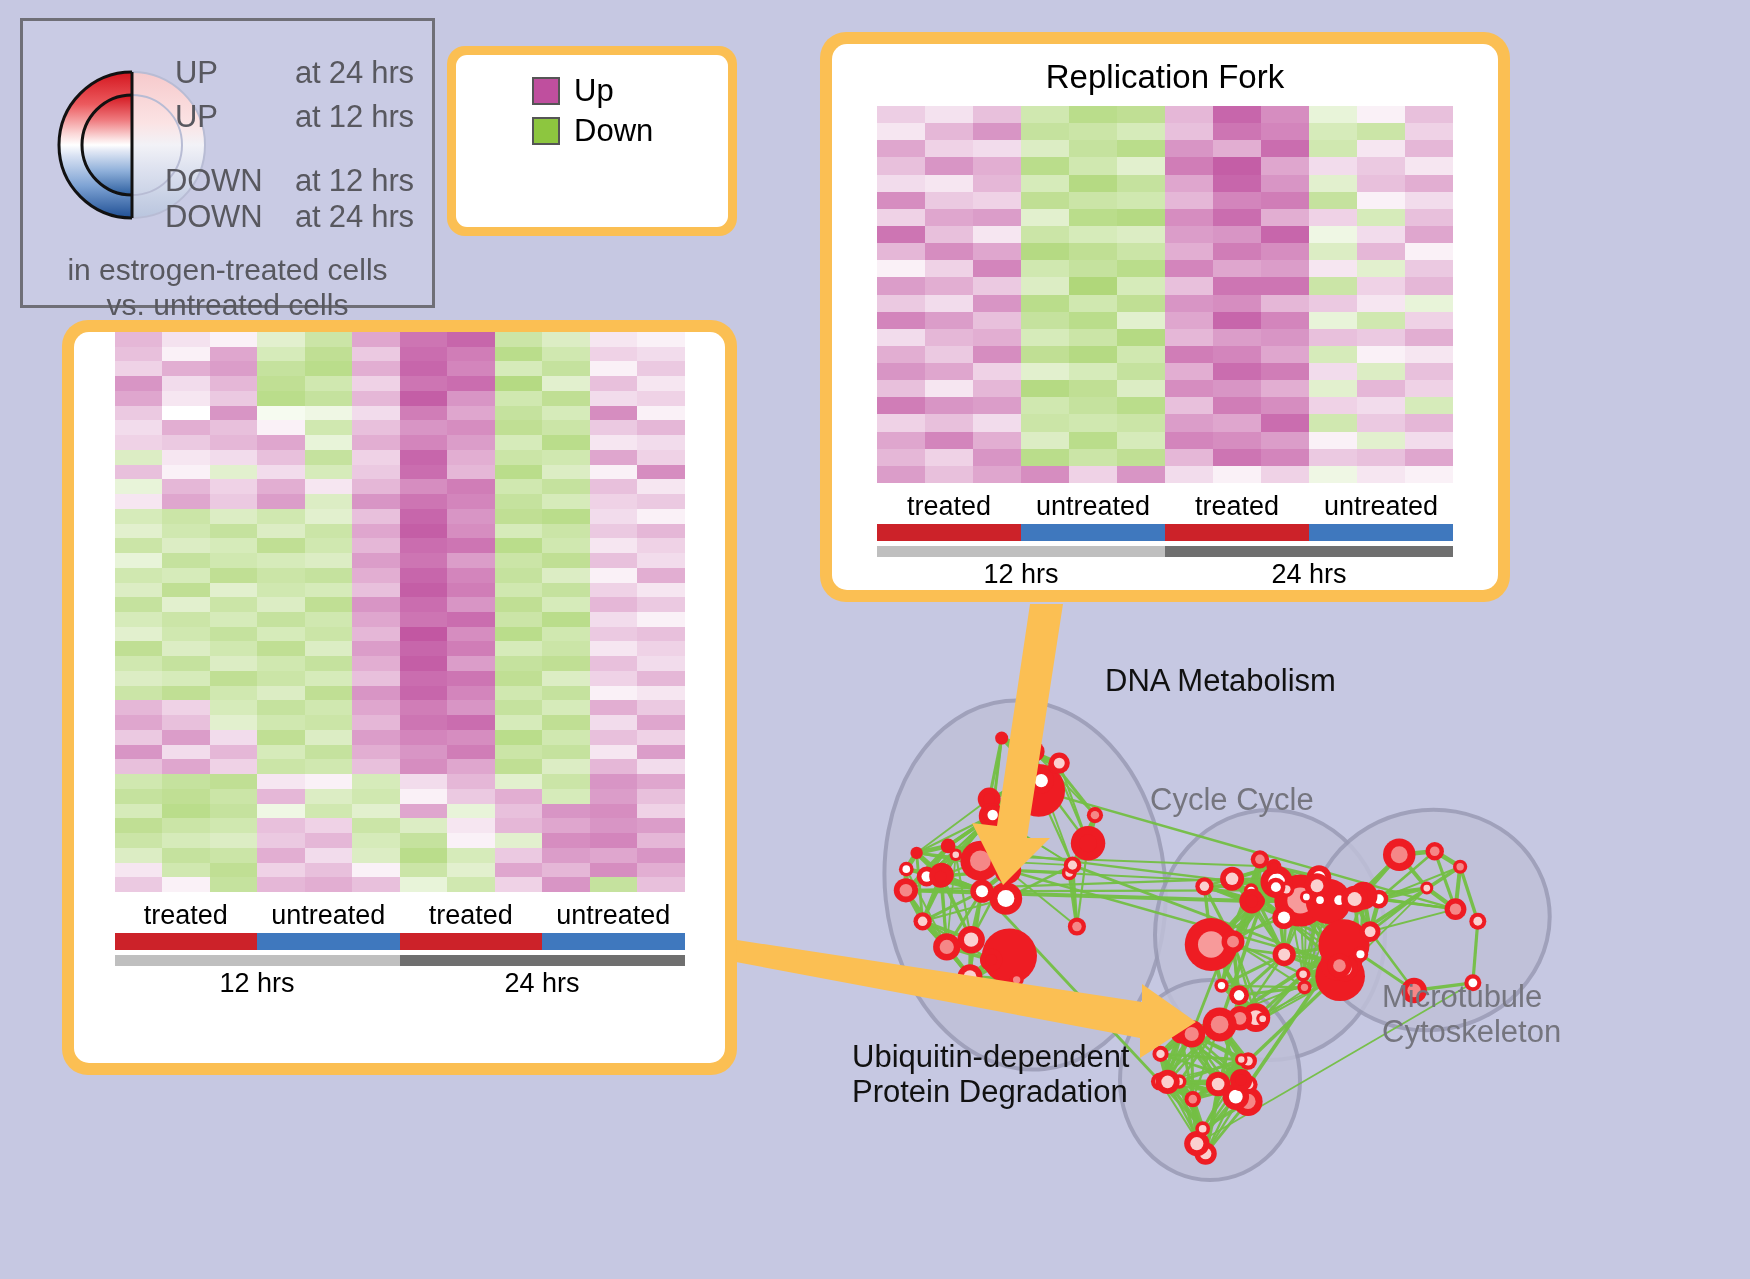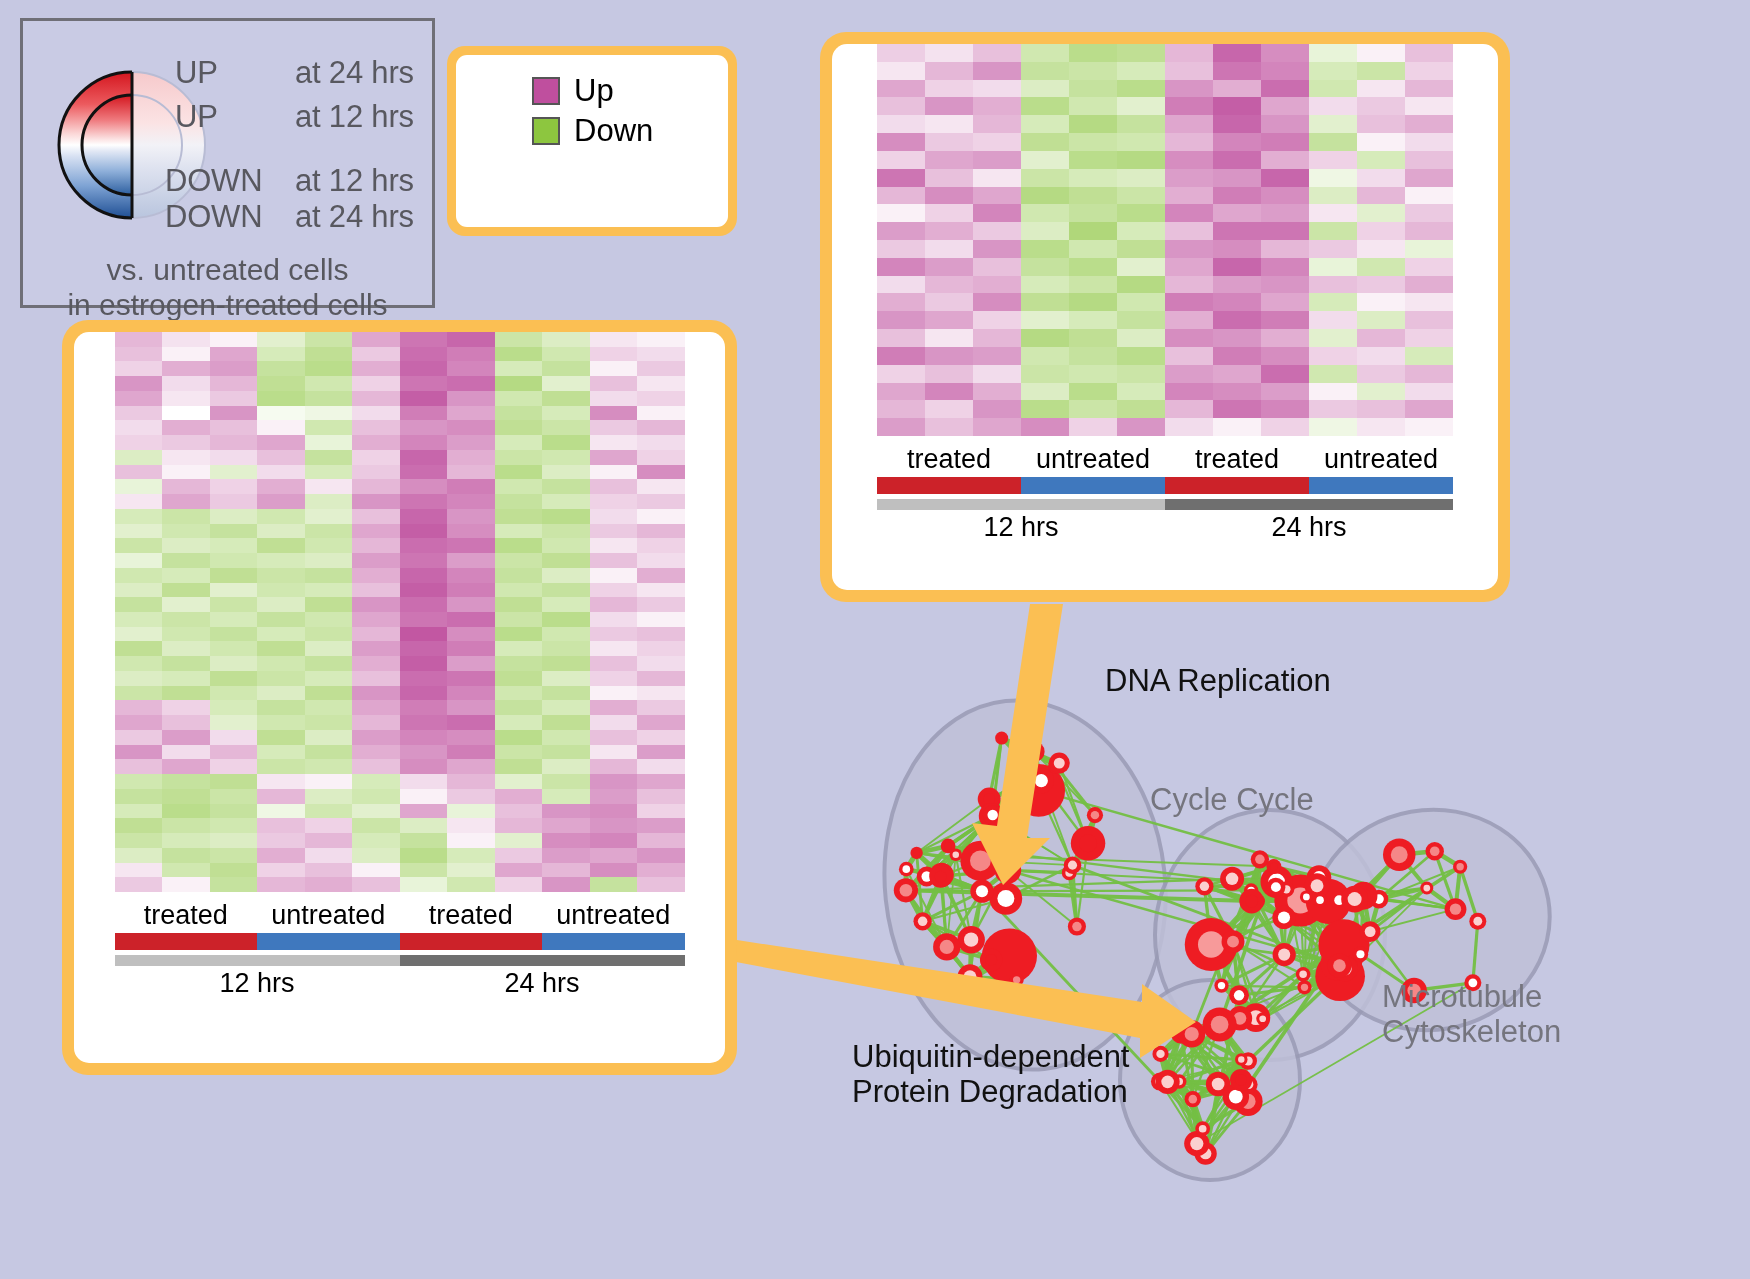--- a/index.html
+++ b/index.html
@@ -135,40 +135,41 @@
     </div>
     <div class="wheel-label" id="wl-up24">UP</div>
     <div class="wheel-label" id="wl-at24">at 24 hrs</div>
     <div class="wheel-label" id="wl-up12">UP</div>
     <div class="wheel-label" id="wl-at12">at 12 hrs</div>
     <div class="wheel-label" id="wl-dn12">DOWN</div>
     <div class="wheel-label" id="wl-dnat12">at 12 hrs</div>
     <div class="wheel-label" id="wl-dn24">DOWN</div>
     <div class="wheel-label" id="wl-dnat24">at 24 hrs</div>
     <div id="wheel-foot">
+      <div>in estrogen-treated cells</div>
       <div>vs. untreated cells</div>
-      <div>in estrogen-treated cells</div>
     </div>
   </div>
 
   <div id="ud-legend">
     <div id="ud-inner">
       <div class="ud-row">
         <span class="ud-swatch" id="sw-up" style="background: rgb(191, 79, 158);"></span>
         <span class="ud-text">Up</span>
       </div>
       <div class="ud-row">
         <span class="ud-swatch" id="sw-down" style="background: rgb(141, 198, 63);"></span>
         <span class="ud-text">Down</span>
       </div>
     </div>
   </div>
 
   <div class="panel" id="panel-replication">
     <div class="panel-inner">
+      <div class="panel-title">Replication Fork</div>
       <div class="heat" id="heat-rep" style="width: 576px; height: 392px; grid-template-columns: repeat(12, 1fr); grid-template-rows: repeat(22, 1fr);">
           <div style="background: rgb(237, 206, 228);"></div>
           <div style="background: rgb(244, 226, 239);"></div>
           <div style="background: rgb(232, 192, 220);"></div>
           <div style="background: rgb(208, 232, 176);"></div>
           <div style="background: rgb(186, 221, 139);"></div>
           <div style="background: rgb(192, 223, 148);"></div>
           <div style="background: rgb(229, 183, 215);"></div>
           <div style="background: rgb(199, 102, 171);"></div>
           <div style="background: rgb(214, 141, 192);"></div>
@@ -1577,21 +1578,21 @@
       </svg>
   </div>
 
   <svg class="stage" style="pointer-events:none" width="1750" height="1279">
     <g id="arrows">
         <polygon points="1030,604 1063,604 1027,838 1050,838 1003,885 972,823 997,826" fill="#fbbf53"></polygon>
         <polygon points="737,940 1142,1002 1142,984 1196,1022 1140,1058 1140,1038 736,962" fill="#fbbf53"></polygon>
       </g>
   </svg>
 
-  <div class="net-label" id="lbl-dna">DNA Replication</div>
+  <div class="net-label" id="lbl-dna">DNA Metabolism</div>
   <div class="net-label" id="lbl-cc">Cycle Cycle</div>
   <div class="net-label" id="lbl-mt">
     <div>Microtubule</div>
     <div>Cytoskeleton</div>
   </div>
   <div class="net-label" id="lbl-ubq">
     <div>Ubiquitin-dependent</div>
     <div>Protein Degradation</div>
   </div>
 </div>

